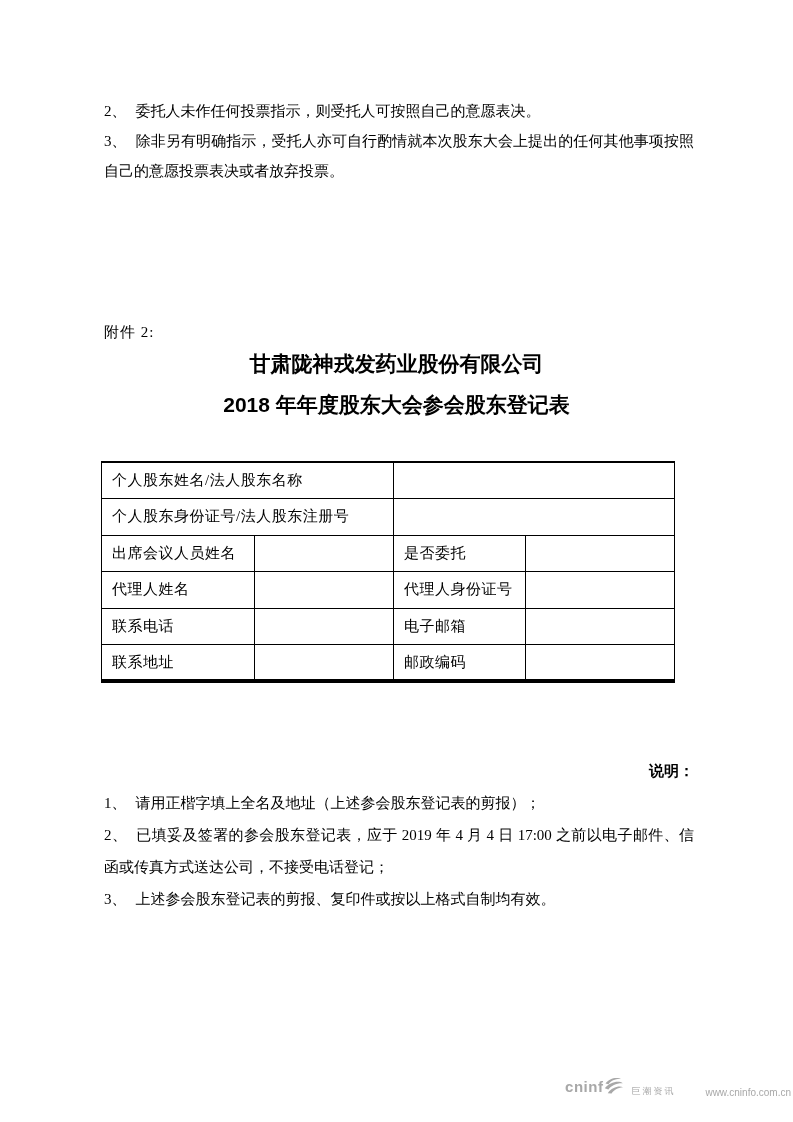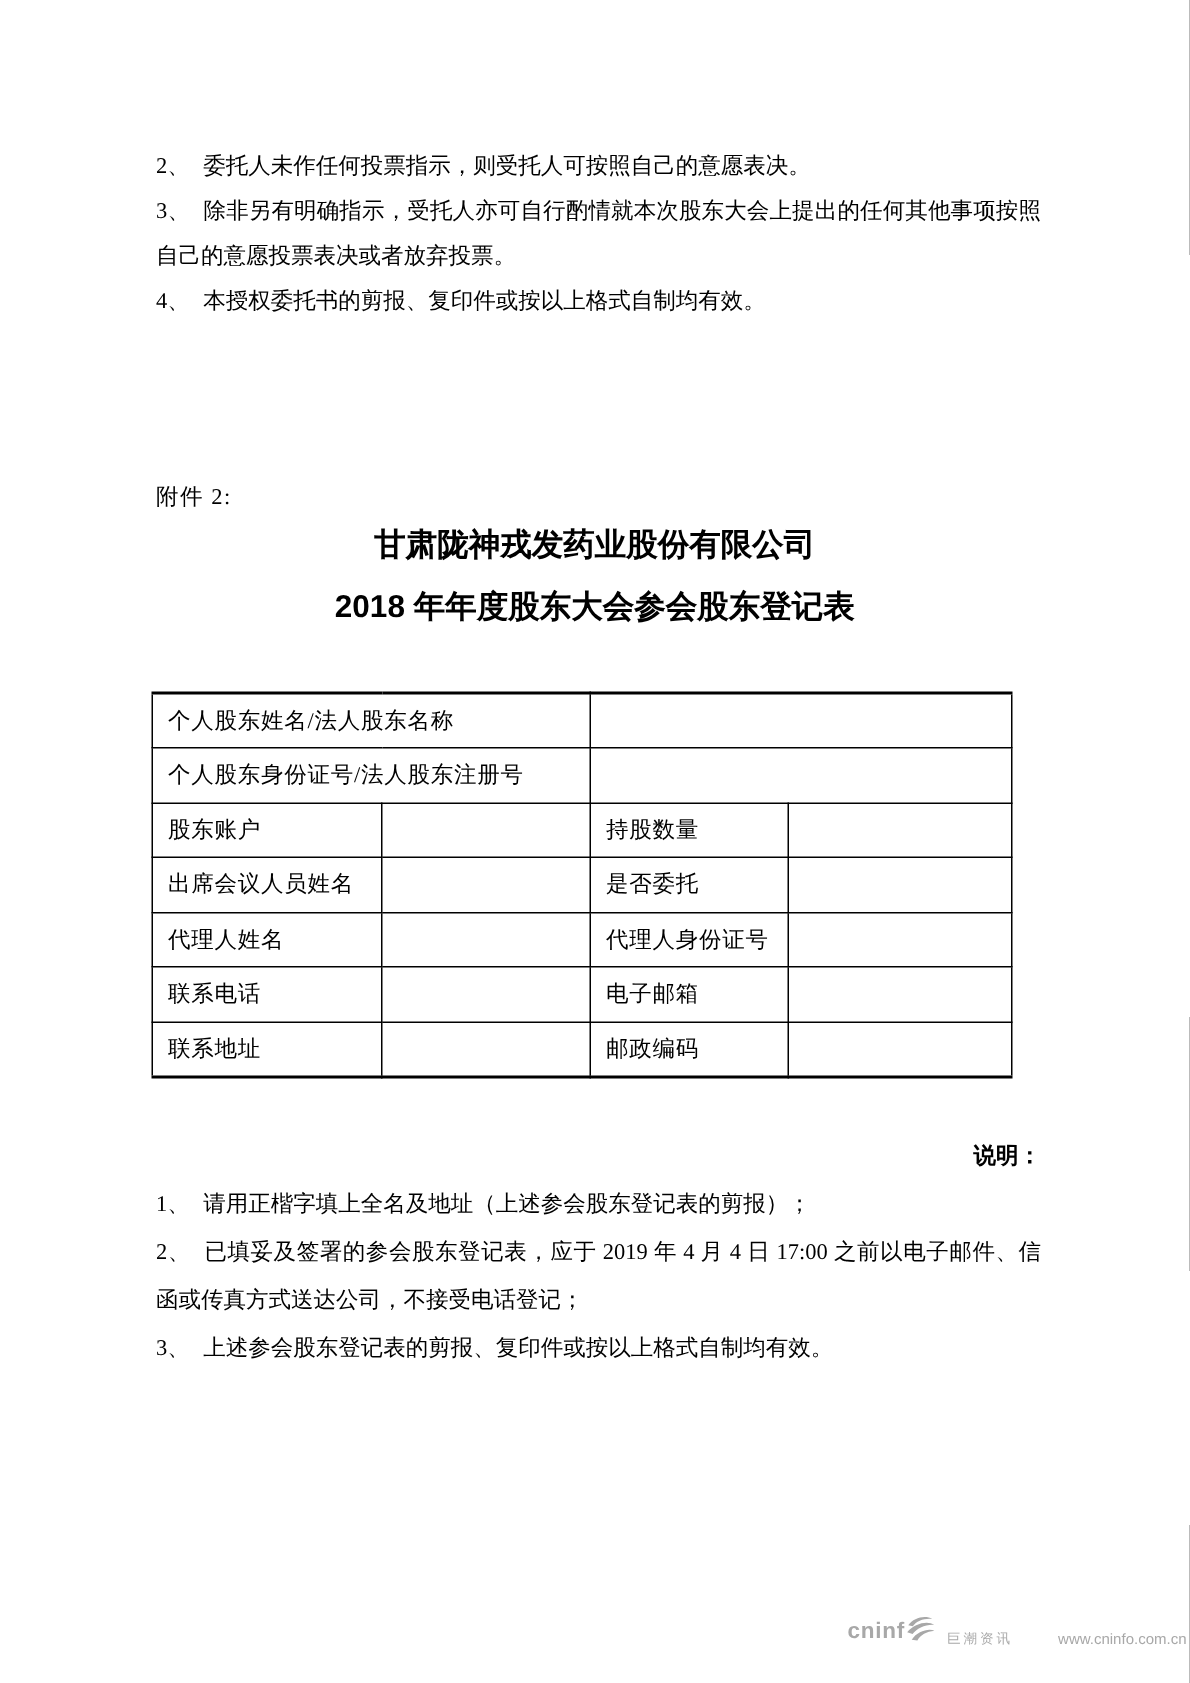--- a/index.html
+++ b/index.html
@@ -53,21 +53,21 @@
   }
   table.reg td {
     border: 1px solid #000;
     height: 36.5px;
     padding: 0 0 0 10px;
     vertical-align: middle;
     letter-spacing: 0.5px;
     overflow: hidden;
     white-space: nowrap;
   }
-  table.reg { border-top: 2px solid #000; border-bottom: 2px solid #000000; }
+  table.reg { border-top: 2px solid #000; border-bottom: 4px solid #000000; }
   
   .instructions {
     position: absolute;
     left: 104px; top: 755px; width: 590px;
     font-size: 15px; line-height: 32px;
     text-align: justify;
   }
   .instructions p { margin: 0; }
   .instructions .heading {
     font-family: "Liberation Sans", "DejaVu Sans", sans-serif;
@@ -89,21 +89,20 @@
   .wm-url { font-size: 10px; }
 </style>
 </head>
 <body>
 
 <div class="page">
 
   <div class="proxy-notes">
     <p><span class="num">2、</span><span>委托人未作任何投票指示，则受托人可按照自己的意愿表决。</span></p>
     <p><span class="num">3、</span><span>除非另有明确指示，受托人亦可自行酌情就本次股东大会上提出的任何其他事项按照自己的意愿投票表决或者放弃投票。</span></p>
-    <p><span class="num">4、</span><span>本授权委托书的剪报、复印件或按以上格式自制均有效。</span></p>
   </div>
 
   <div class="attachment">附件 2:</div>
 
   <div class="company-title">甘肃陇神戎发药业股份有限公司</div>
   <div class="form-title">2018 年年度股东大会参会股东登记表</div>
 
   <table class="reg">
     <colgroup>
       <col style="width:153px">
@@ -112,26 +111,20 @@
         <col style="width:149px">
     </colgroup>
     <tbody>
       <tr>
         <td colspan="2">个人股东姓名/法人股东名称</td>
         <td colspan="2"></td>
       </tr>
       <tr>
         <td colspan="2">个人股东身份证号/法人股东注册号</td>
         <td colspan="2"></td>
-      </tr>
-      <tr>
-        <td>股东账户</td>
-        <td></td>
-        <td>持股数量</td>
-        <td></td>
       </tr>
       <tr>
         <td>出席会议人员姓名</td>
         <td></td>
         <td>是否委托</td>
         <td></td>
       </tr>
       <tr>
         <td>代理人姓名</td>
         <td></td>

